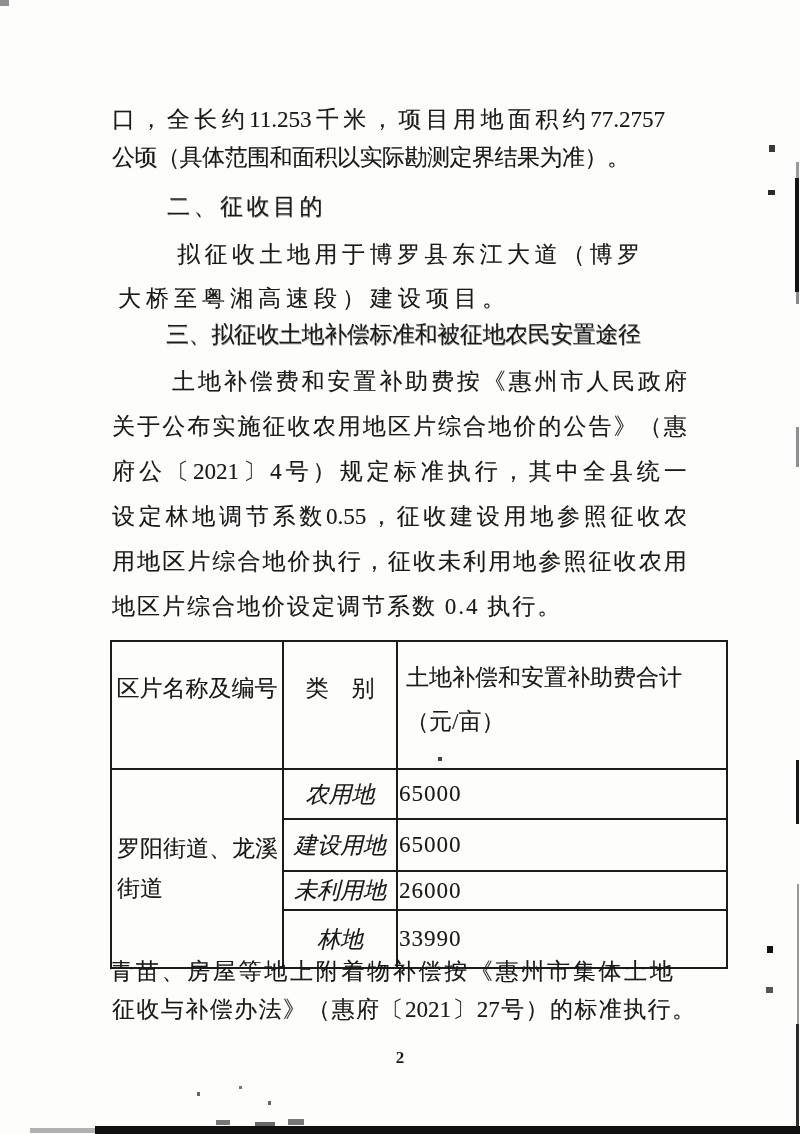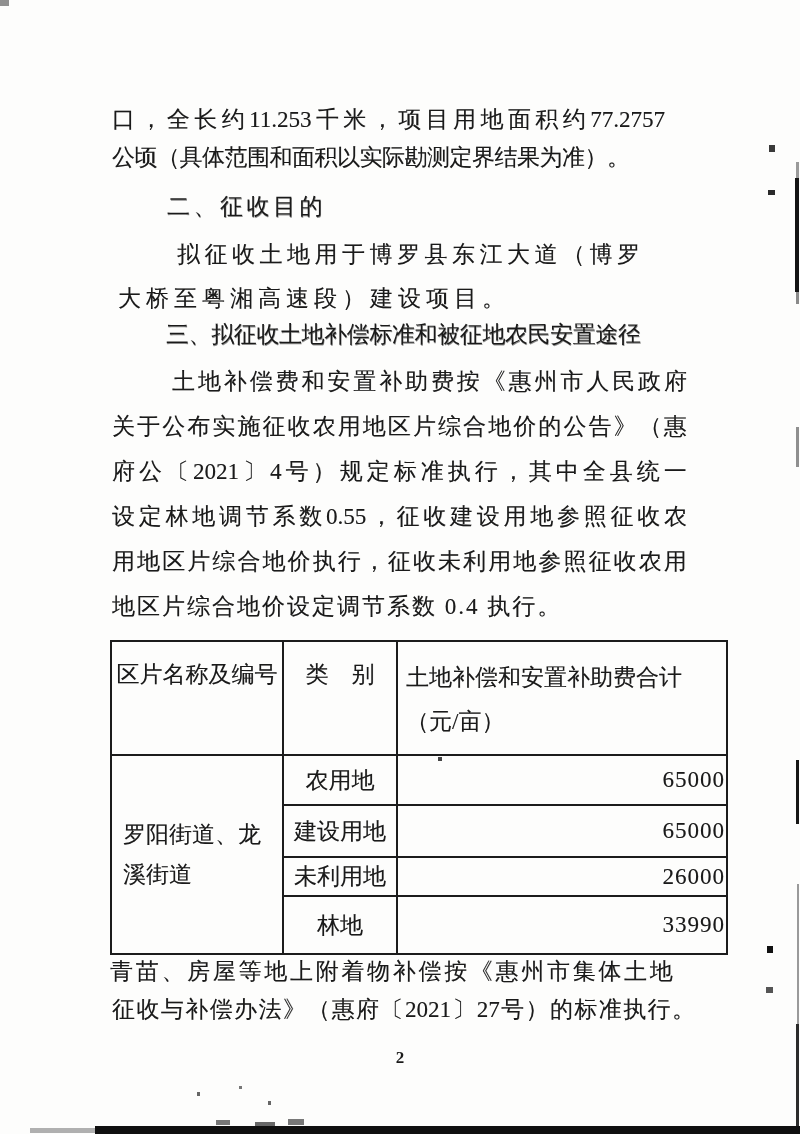--- a/index.html
+++ b/index.html
@@ -20,25 +20,25 @@
   .comp-table{
     position:absolute;left:110px;top:640px;width:616px;
     border-collapse:collapse;table-layout:fixed;
     font-size:23px;color:#1a1a1a;
   }
   .comp-table td{
     border:2px solid #1c1c1c;
     text-shadow:0.3px 0.3px 0 rgba(0,0,0,.35);
     overflow:hidden;
   }
-  .comp-table td.hd{vertical-align:top;text-align:center;padding-top:17px;height:94px;}
+  .comp-table td.hd{vertical-align:top;text-align:center;padding-top:31px;height:94px;}
   .comp-table td.hd3{text-align:left;padding:14px 6px 0 8px;line-height:44px;white-space:normal;word-break:break-all;}
-  .comp-table td.region{vertical-align:middle;text-align:left;padding-left:11px;line-height:40px;white-space:normal;word-break:break-all;}
-  .comp-table td.cat{text-align:center;vertical-align:middle;}
-  .comp-table td.val{text-align:right;vertical-align:middle;letter-spacing:1px;}
+  .comp-table td.region{vertical-align:middle;text-align:left;padding-left:5px;line-height:40px;white-space:normal;word-break:break-all;}
+  .comp-table td.cat{text-align:center;vertical-align:middle;font-style:italic;}
+  .comp-table td.val{text-align:left;vertical-align:middle;letter-spacing:1px;}
   .page-num{
     position:absolute;top:1048px;left:0;width:800px;text-align:center;
     font-size:17px;font-weight:700;
   }
   .mark{position:absolute;}
 </style>
 </head>
 <body>
 
 <div class="line justify" style="left: 112px; top: 105px; width: 553px; display: flex; justify-content: space-between;">

